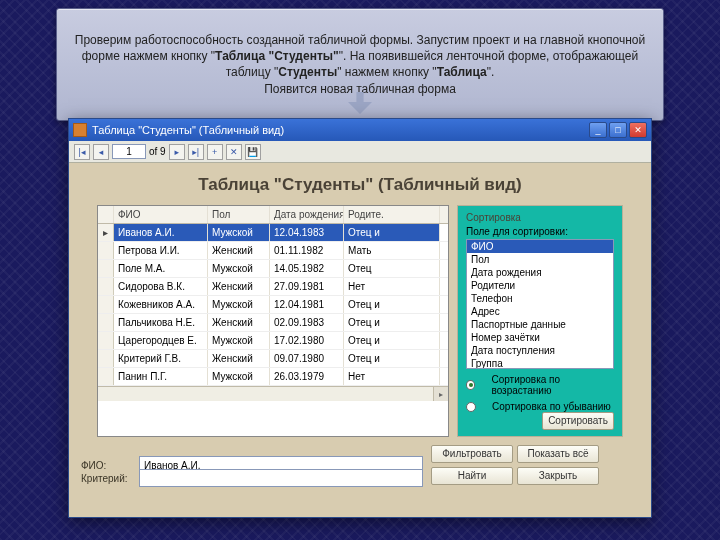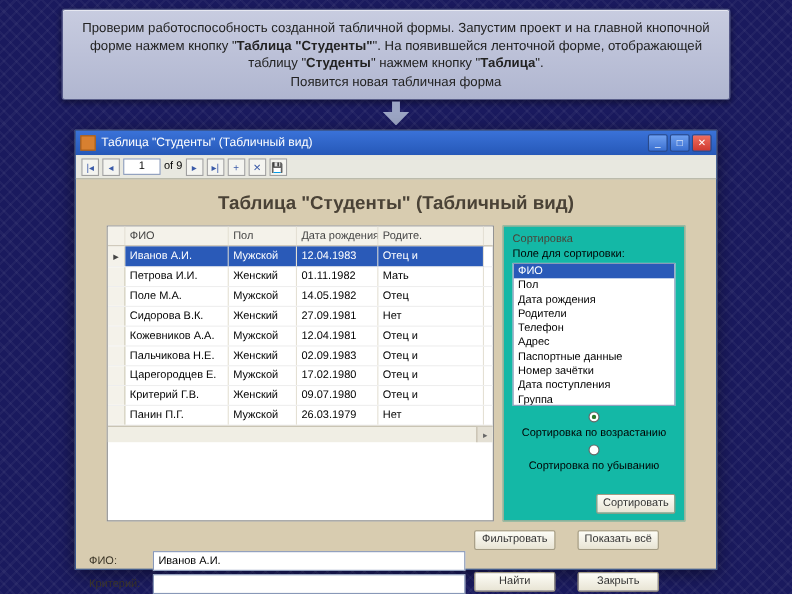--- a/index.html
+++ b/index.html
@@ -14,21 +14,21 @@
     position: relative;
     overflow: hidden;
   }
   .instruction-box {
     position: absolute;
     top: 8px; left: 56px; width: 608px;
     background: linear-gradient(#c8cce0, #b0b6d0);
     border: 1px solid #5a5f8a;
     border-radius: 3px;
     box-shadow: 0 2px 6px rgba(0,0,0,0.4), inset 0 1px 0 rgba(255,255,255,0.55);
-    padding: 8px 14px;
+    padding: 23px 14px;
     color: #222;
     font-size: 12px;
     text-align: center;
     line-height: 1.35;
   }
   .arrow-down {
     position: absolute;
     top: 92px; left: 348px;
     width: 24px; height: 22px;
     background: #9ba5c4;
@@ -142,22 +142,22 @@
   }
   .sort-list {
     background: #fff; border: 1px solid #8898b8;
     height: 130px; overflow: hidden;
   }
   .sort-list div {
     padding: 1px 4px; font-size: 10px;
   }
   .sort-list div.sel { background: #2a5ab8; color: #fff; }
   .radio-row {
-    display: flex; align-items: center; gap: 4px;
-    margin-top: 5px; font-size: 10px; flex-direction: column;
+    display: flex; align-items: center; gap: 16px;
+    margin-top: 5px; font-size: 10px;
   }
   .radio {
     width: 10px; height: 10px; border-radius: 50%;
     border: 1px solid #666; background: #fff;
     display: inline-flex; align-items: center; justify-content: center;
   }
   .radio.checked::after {
     content: ""; width: 4px; height: 4px; border-radius: 50%;
     background: #2a7a2a;
   }
@@ -173,21 +173,21 @@
   }
   .field-row {
     display: flex; align-items: center; gap: 8px;
   }
   .field-row label { width: 50px; font-size: 10px; color: #3a3426; }
   .text-input {
     height: 18px; border: 1px solid #8898b8;
     background: #fff; padding: 0 4px; font-size: 10px;
   }
   .btn-grid {
-    display: grid; grid-template-columns: 1fr 1fr; gap: 20px;
+    display: grid; grid-template-columns: 1fr 1fr; gap: 4px;
     width: 168px;
   }
   b { font-weight: bold; }
 </style>
 </head>
 <body>
 
 <div class="instruction-box">
   <span>Проверим работоспособность созданной табличной формы. Запустим проект и на главной</span>
   <span>кнопочной форме нажмем кнопку "</span><b>Таблица "Студенты"</b><span>". На появившейся ленточной форме,</span>
@@ -317,21 +317,21 @@
           <div>Группа</div>
         </div>
       <div class="radio-row">
         <span class="radio checked"></span>
         <span>Сортировка по возрастанию</span>
       </div>
       <div class="radio-row">
         <span class="radio"></span>
         <span>Сортировка по убыванию</span>
       </div>
-      <div style="text-align:right;margin-top:20px">
+      <div style="text-align:right;margin-top:0">
         <span class="small-btn">Сортировать</span>
       </div>
     </div>
   </div>
 
   <div class="bottom-area">
     <div class="field-row">
       <label>ФИО:</label>
       <input class="text-input" style="width: 284px;" value="Иванов А.И.">
       <div class="btn-grid">

